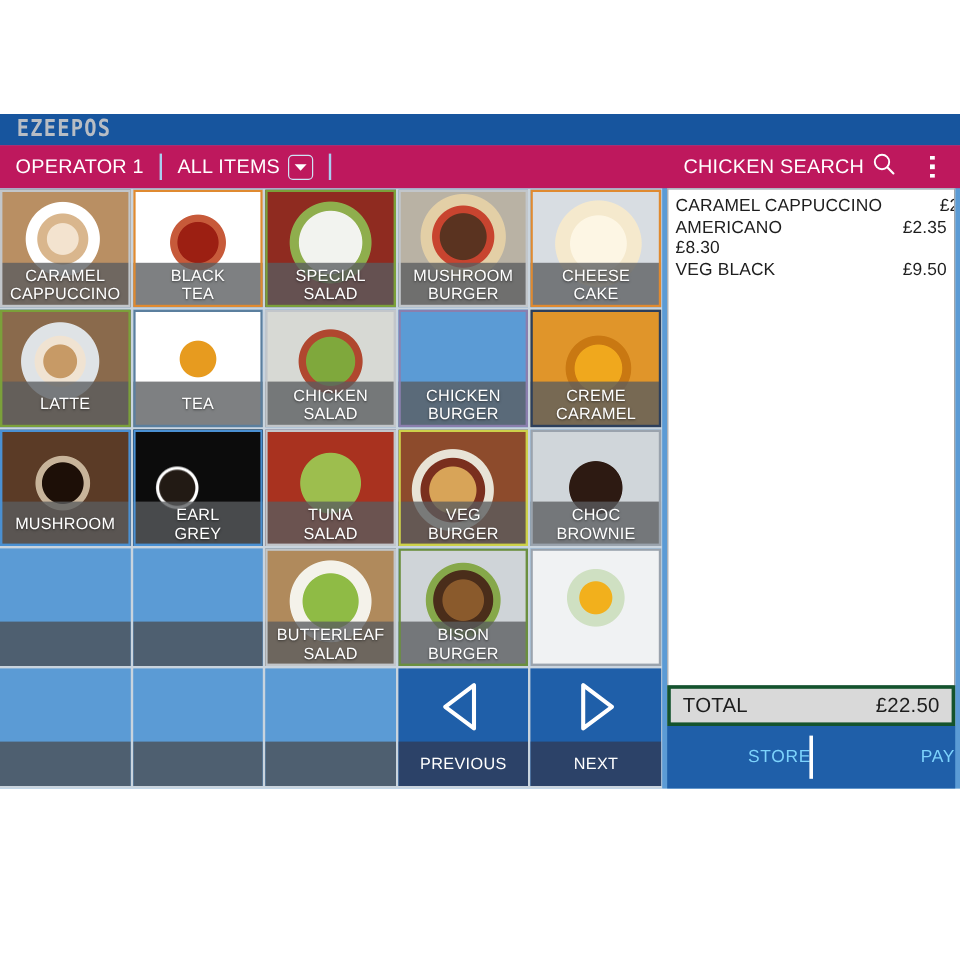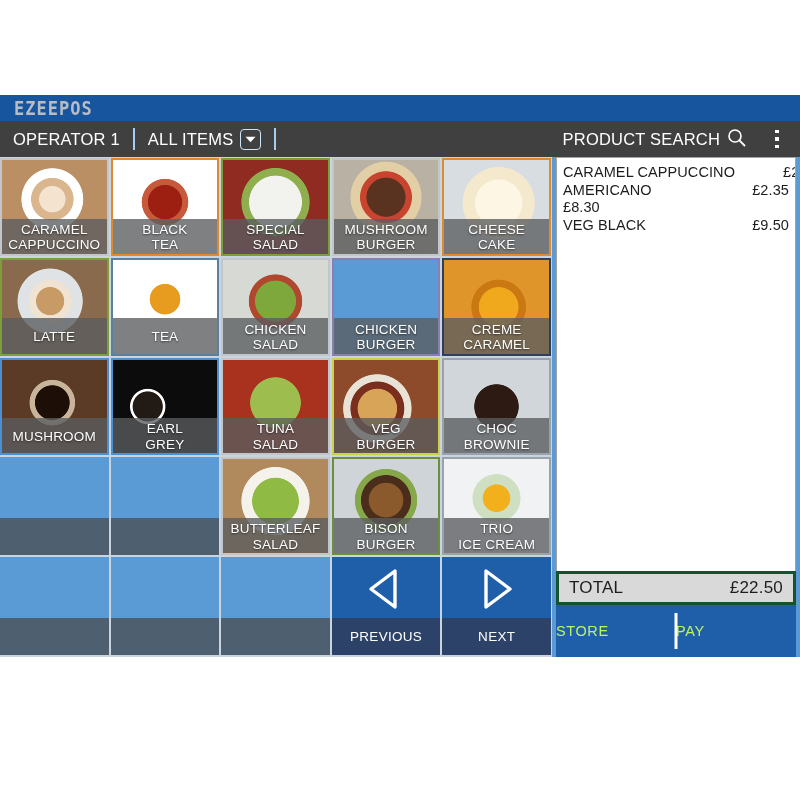--- a/index.html
+++ b/index.html
@@ -30,21 +30,21 @@
     font-weight: bold;
     letter-spacing: 1px;
     color: #b8bdc4;
     line-height: 1;
     transform: scaleY(1.15);
   }
 
   
   .opbar {
     height: 36px;
-    background: #404040;
+    background: #be185d;
     display: flex; align-items: center;
     position: relative;
   }
   .op-item {
     color: #ffffff;
     font-size: 16.5px;
     letter-spacing: .2px;
     padding: 0 13px;
     display: flex; align-items: center; gap: 7px;
     white-space: nowrap;
@@ -190,22 +190,22 @@
     letter-spacing: .2px;
   }
   .actions {
     height: 52px;
     background: #1f5fa9;
     display: flex; align-items: center;
     position: relative;
   }
   .actions .btn {
     flex: 1;
-    text-align: left;
-    color: #bef264;
+    text-align: right;
+    color: #7dd3fc;
     font-size: 14.5px;
     letter-spacing: .6px;
   }
   .actions .vsep {
     position: absolute;
     left: 50%; top: 8px; bottom: 8px;
     width: 3px; background: #ffffff;
     transform: translateX(-50%);
   }
 
@@ -248,21 +248,21 @@
       <span class="caret-btn">
         <svg width="13" height="9" viewBox="0 0 13 9">
           <path d="M1.5 1.8 L6.5 7.2 L11.5 1.8 Z" fill="#ffffff"></path>
         </svg>
       </span>
     </div>
     <div class="op-sep"></div>
 
     <div class="search-wrap">
       <div class="search-label">
-        <span>PRODUCT SEARCH</span>
+        <span>CHICKEN SEARCH</span>
         <span>
           <svg width="19" height="19" viewBox="0 0 19 19">
             <circle cx="8" cy="8" r="6" fill="none" stroke="#ffffff" stroke-width="1.6"></circle>
             <line x1="12.4" y1="12.4" x2="17.5" y2="17.5" stroke="#ffffff" stroke-width="1.8" stroke-linecap="round"></line>
           </svg>
         </span>
       </div>
       <div class="kebab">
         <i></i>
           <i></i>
@@ -404,24 +404,20 @@
         <div class="tile">
           <div class="art a-bison"></div>
           <div class="label">
             <span>BISON</span>
             <span>BURGER</span>
           </div>
           <div class="bdr" style="border-color: rgb(107, 143, 63);"></div>
         </div>
         <div class="tile">
           <div class="art a-trio"></div>
-          <div class="label">
-            <span>TRIO</span>
-            <span>ICE CREAM</span>
-          </div>
           <div class="bdr" style="border-color: rgb(154, 163, 173);"></div>
         </div>
         <div class="tile empty"></div>
         <div class="tile empty"></div>
         <div class="tile empty"></div>
         <div class="tile nav">
           <div class="arrow">
             <svg width="38" height="46" viewBox="0 0 38 46">
               <polygon points="28,4 28,40 4,22" fill="none" stroke="#ffffff" stroke-width="3.4" stroke-linejoin="round"></polygon>
             </svg>

